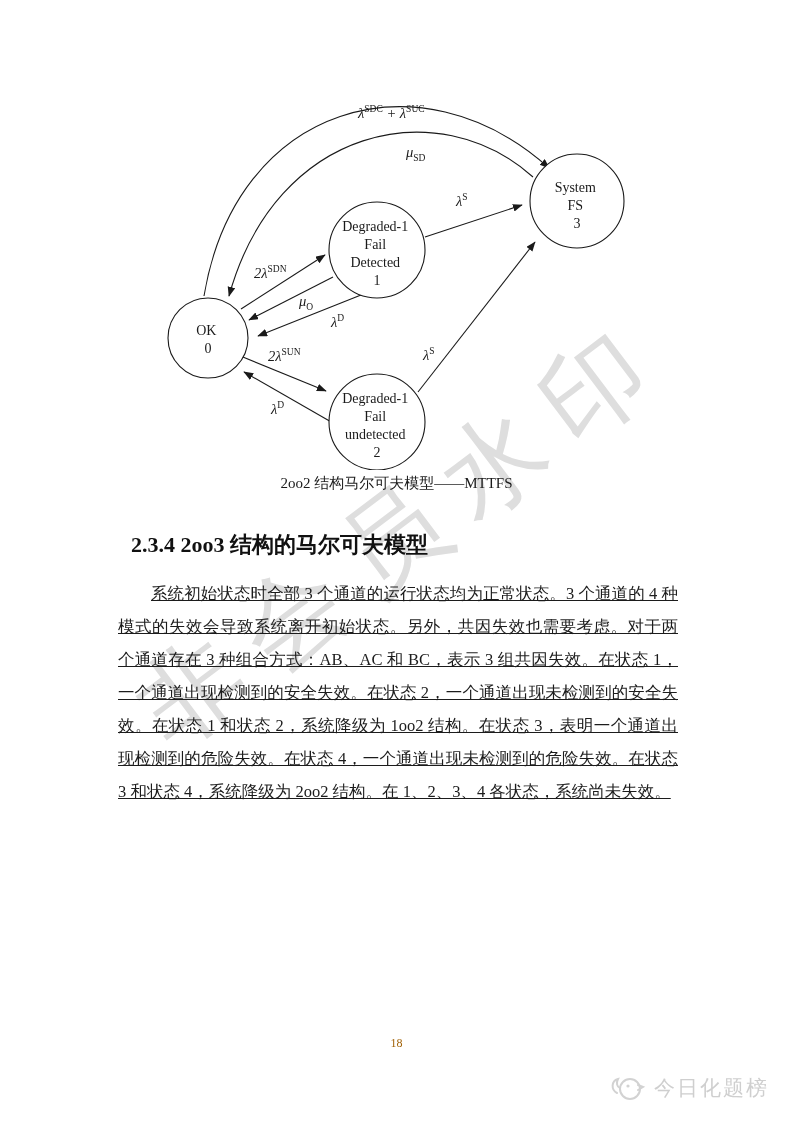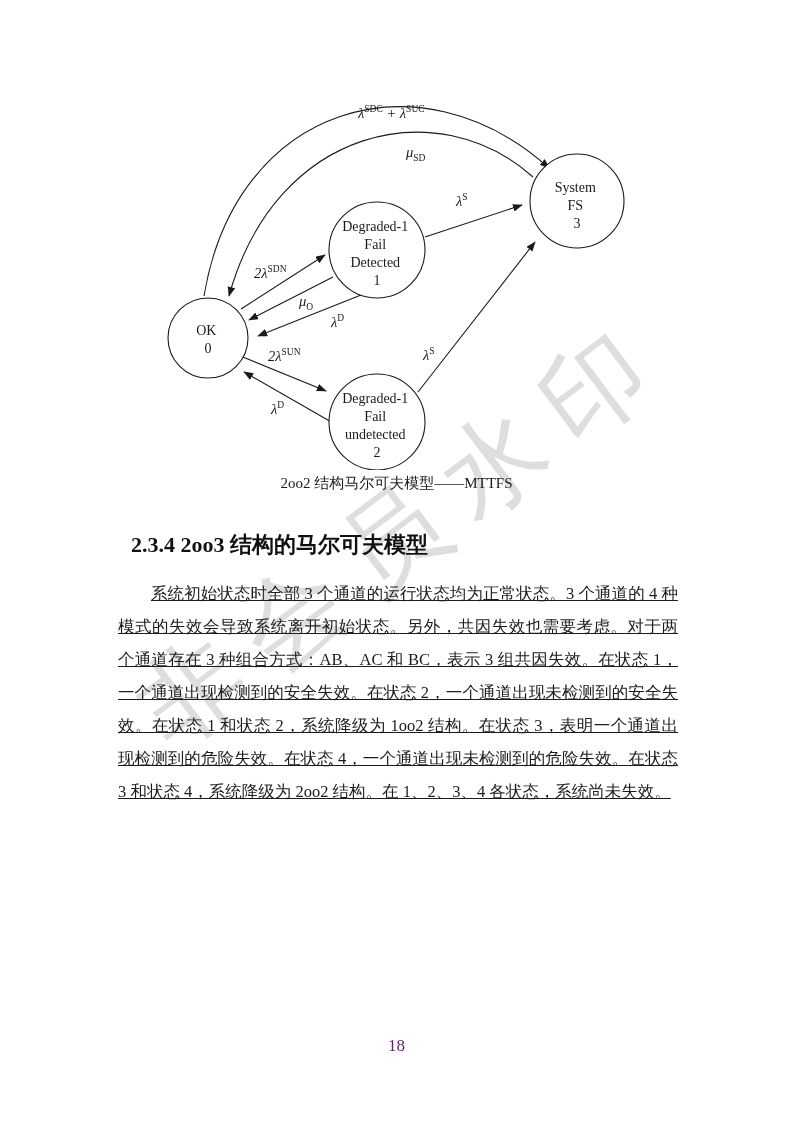--- a/index.html
+++ b/index.html
@@ -45,21 +45,21 @@
     font-size:22px;font-weight:bold;color:#111111;z-index:1;
     margin:13px;
   }
   .body-text{
     position:absolute;left:118px;top:577px;width:560px;z-index:1;
     font-size:16.5px;line-height:33px;text-align:justify;color:#1c1c1c;
   }
   .body-text p{margin:0;text-indent:33px;text-decoration:underline;}
   .page-number{
     position:absolute;left:0;top:1036px;width:793px;
-    text-align:center;font-size:17px;color:#701a75;z-index:1;
+    text-align:center;font-size:12px;color:#a16207;z-index:1;
   }
   .brand{
     position:absolute;right:24px;top:1072px;
     display:flex;align-items:center;gap:6px;z-index:1;
   }
   .brand-text{
     font-size:21px;color:#cfcfcf;letter-spacing:2px;
     font-family:"Liberation Sans","DejaVu Sans",sans-serif;
     font-weight:500;
   }
@@ -158,14 +158,27 @@
   <div class="fig-caption">2oo2 结构马尔可夫模型——MTTFS</div>
 
   <h2 class="section-heading">2.3.4 2oo3 结构的马尔可夫模型</h2>
 
   <div class="body-text">
     <p>系统初始状态时全部 3 个通道的运行状态均为正常状态。3 个通道的 4 种模式的失效会导致系统离开初始状态。另外，共因失效也需要考虑。对于两个通道存在 3 种组合方式：AB、AC 和 BC，表示 3 组共因失效。在状态 1，一个通道出现检测到的安全失效。在状态 2，一个通道出现未检测到的安全失效。在状态 1 和状态 2，系统降级为 1oo2 结构。在状态 3，表明一个通道出现检测到的危险失效。在状态 4，一个通道出现未检测到的危险失效。在状态 3 和状态 4，系统降级为 2oo2 结构。在 1、2、3、4 各状态，系统尚未失效。</p>
   </div>
 
   <div class="page-number">18</div>
 
+  <div class="brand">
+    <span style="display:inline-flex;">
+      <svg width="40" height="32" viewBox="0 0 40 32" xmlns="http://www.w3.org/2000/svg">
+        <g fill="none" stroke="#d2d2d2" stroke-width="2" stroke-linecap="round">
+          <path d="M9,21 C3,18 3,9 10,7 C8,11 9,15 12,16"></path>
+          <circle cx="22" cy="17" r="10"></circle>
+          <path d="M30,13 L35,15 L30,18"></path>
+        </g>
+        <circle cx="20" cy="14" r="1.6" fill="#d2d2d2"></circle>
+      </svg>
+    </span>
+    <span class="brand-text">今日化题榜</span>
+  </div>
 
 </div>
 
 </body></html>

